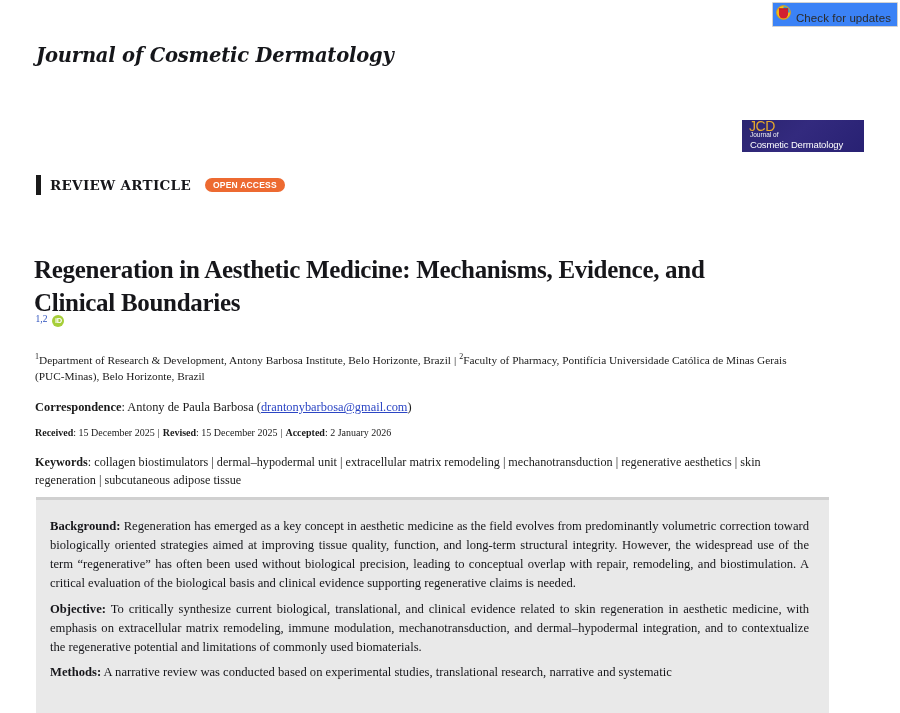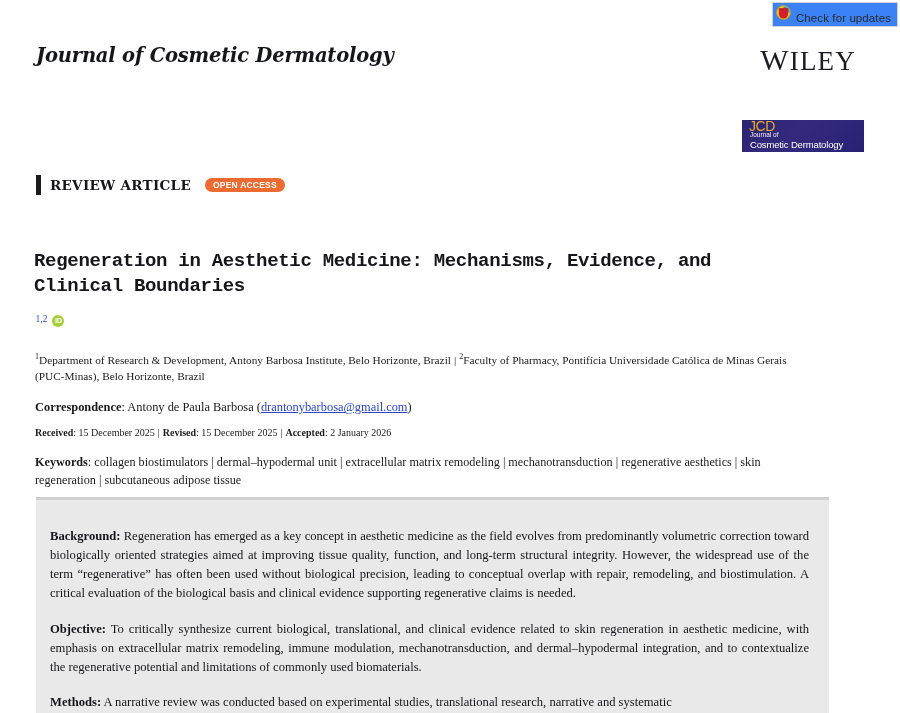--- a/index.html
+++ b/index.html
@@ -145,23 +145,23 @@
     border-radius: 9px;
     line-height: 1;
   }
 
   
   .title {
     position: absolute;
     top: 236px;
     left: 34px;
     width: 700px;
-    font-family: Liberation Mono, monospace;
-    font-weight: bold;
-    font-size: 19px;
+    font-family: Liberation Serif, serif;
+    font-weight: bold;
+    font-size: 25px;
     line-height: 1.33;
     letter-spacing: -0.3px;
     color: #16161a;
   }
 
   
   .authors {
     position: absolute;
     top: 314px;
     left: 35px;
@@ -260,21 +260,21 @@
     font-weight: bold;
     letter-spacing: .2px;
     color: #16161a;
     margin-bottom: 7px;
   }
   .abstract-para {
     font-size: 12.6px;
     line-height: 1.52;
     text-align: justify;
     color: #16161a;
-    margin: 16px 0 1px 0;
+    margin: 6px 0 1px 0;
   }
   .abstract-para b { font-weight: bold; }
 </style>
 </head>
 <body>
 
 <div class="crossmark">
   <span>
     <svg width="15" height="15" viewBox="0 0 16 16">
       <circle cx="8" cy="8" r="7.3" fill="#f5c518"></circle>
@@ -282,23 +282,20 @@
       <path d="M8 1.2 A6.8 6.8 0 0 1 14.8 8 L8 8 Z" fill="#2f9fd6"></path>
       <path d="M3.1 3.6 h9.8 v6.0 a4.9 4.9 0 0 1 -9.8 0 Z" fill="#d22030"></path>
       <path d="M3.1 3.6 h9.8 v1.1 h-9.8 Z" fill="#b01a27"></path>
     </svg>
   </span>
   <span class="crossmark-label">Check for updates</span>
 </div>
 
 <div class="masthead">
   <div class="journal-name">Journal of Cosmetic Dermatology</div>
-  <div class="wiley-logo">
-    <span class="cap">W</span><span>ILEY</span>
-  </div>
 </div>
 
 <div class="jcd-logo">
   <div class="jcd-mark">JCD</div>
   <div class="jcd-sub1">Journal of</div>
   <div class="jcd-sub2">Cosmetic Dermatology</div>
 </div>
 
 <div class="artline">
   <span class="artbar"></span>

